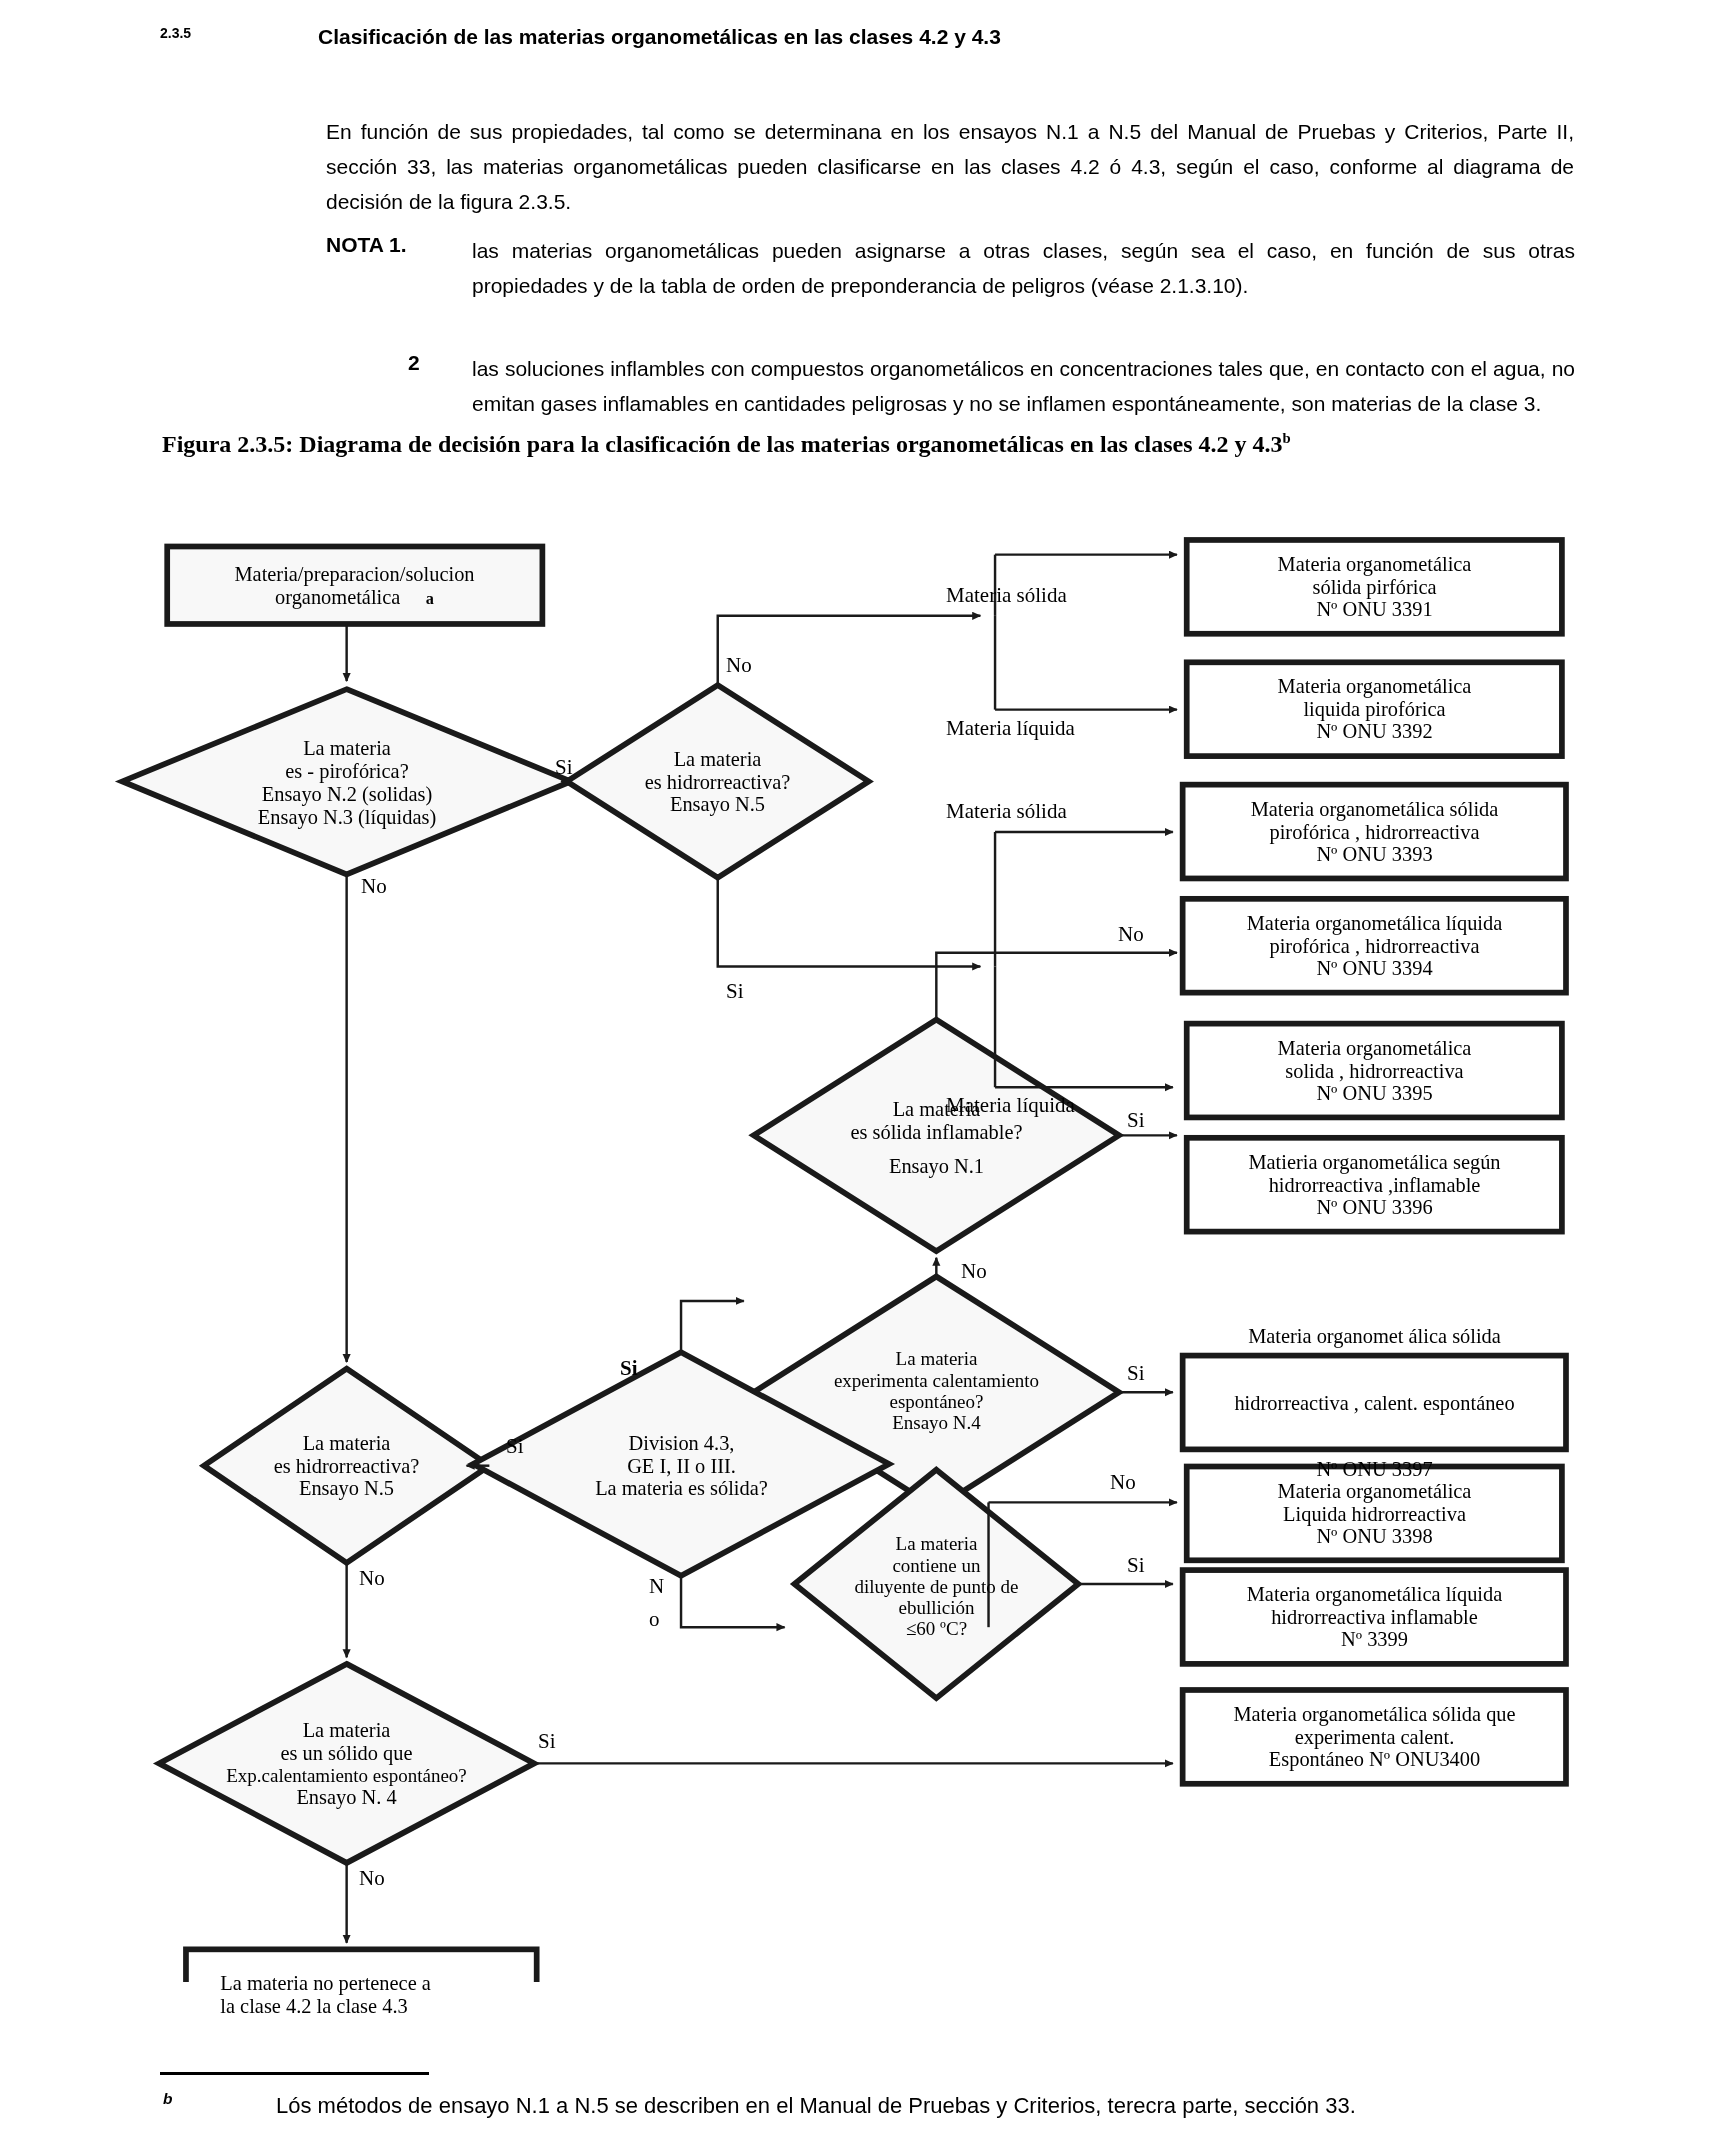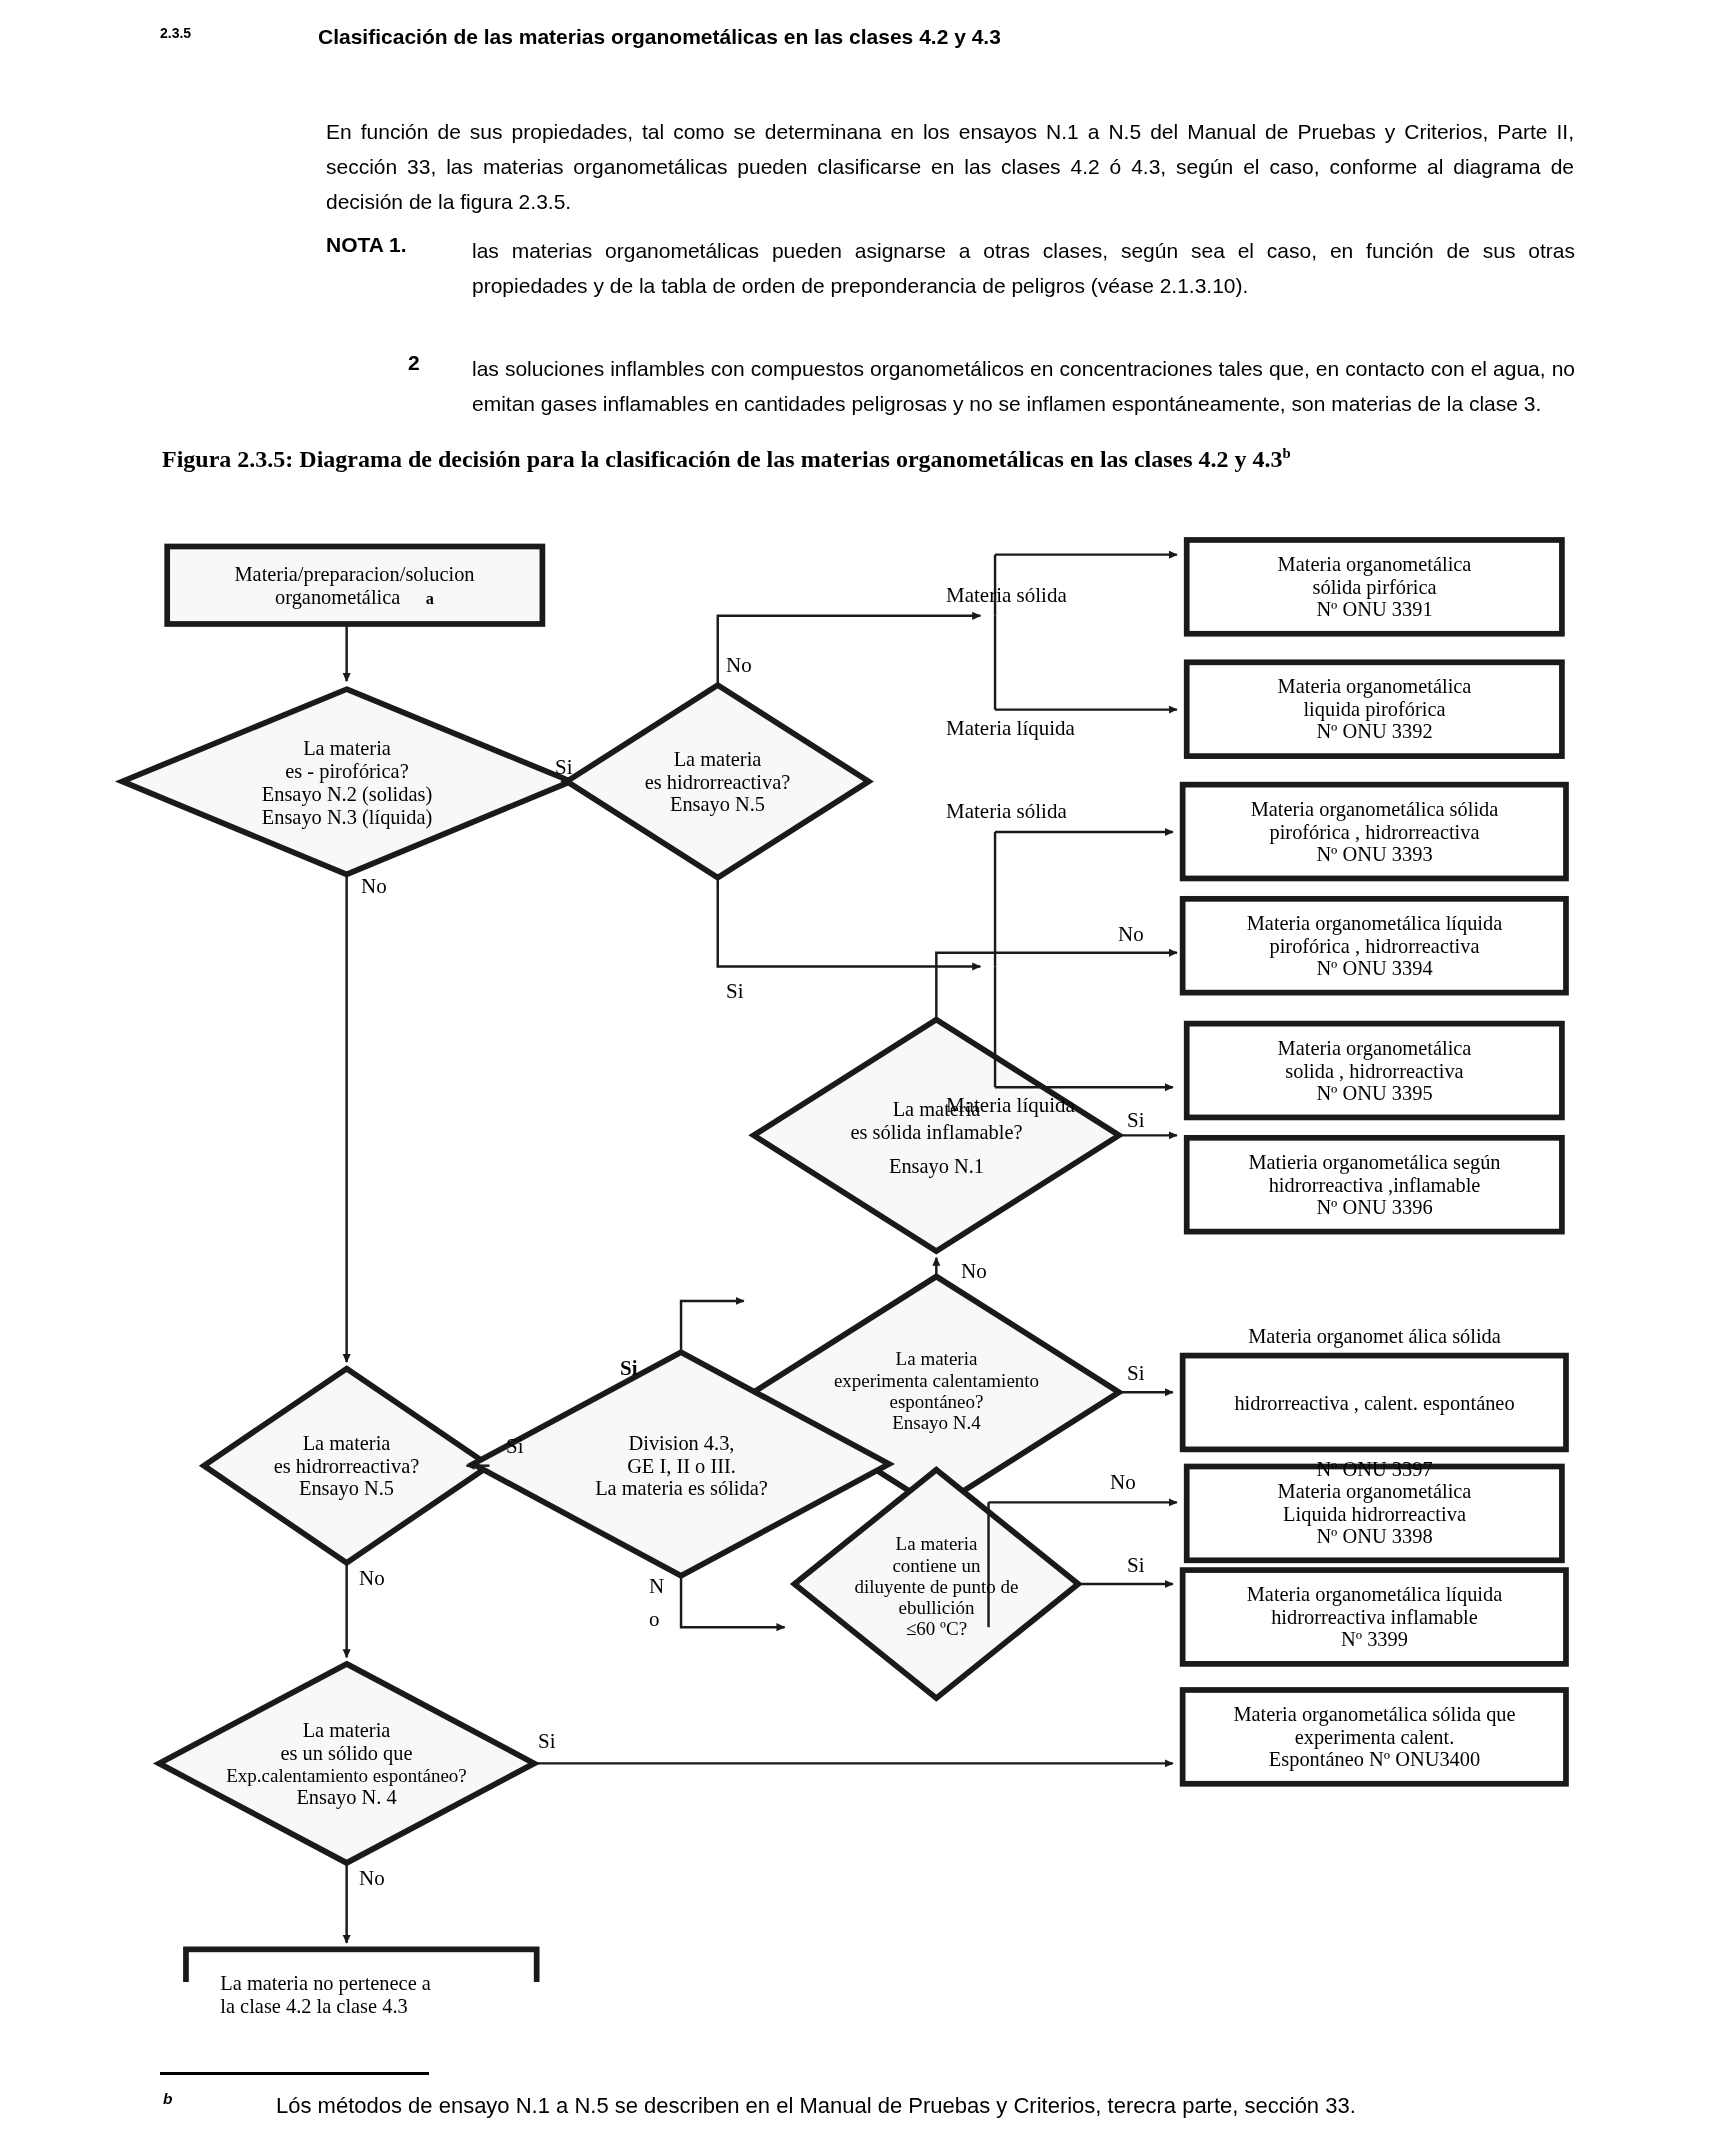--- a/index.html
+++ b/index.html
@@ -15,21 +15,21 @@
          text-align:justify;line-height:35px;}
 
   #nota1-label{position:absolute;left:326px;top:233px;font-size:21px;font-weight:bold;}
   #nota1-text{position:absolute;left:472px;top:233px;width:1103px;font-size:21px;
               text-align:justify;line-height:35px;}
 
   #nota2-label{position:absolute;left:408px;top:351px;font-size:21px;font-weight:bold;}
   #nota2-text{position:absolute;left:472px;top:351px;width:1103px;font-size:21px;
               text-align:justify;line-height:35px;}
 
-  #fig-caption{position:absolute;left:162px;top:445px;font-size:24px;font-weight:bold;
+  #fig-caption{position:absolute;left:162px;top:430px;font-size:24px;font-weight:bold;
                font-family:"Liberation Serif",serif;white-space:nowrap;}
   #fig-caption sup{font-size:14.7px;}
 
   
   #chart{position:absolute;left:0;top:522px;width:1584px;height:1460px;}
   #chart svg{position:absolute;left:0;top:0;}
 
   
   .node{position:absolute;display:flex;flex-direction:column;align-items:center;
         justify-content:center;text-align:center;line-height:1.12;
@@ -158,21 +158,21 @@
 
 <div class="node box-txt" style="left:167px;top:24.5px;width:375px;height:78px;">
   <span class="nline">Materia/preparacion/solucion</span>
   <span class="nline"><span>organometálica</span>&nbsp;&nbsp;&nbsp;&nbsp;&nbsp;<b style="font-size:16.3px;">a</b></span>
 </div>
 
 <div class="node dia-txt" style="left:135px;top:200px;width:424px;height:122px;">
   <span class="nline">La materia</span>
   <span class="nline">es -        pirofórica?</span>
   <span class="nline">Ensayo N.2   (solidas)</span>
-  <span class="nline">Ensayo N.3 (líquida)</span>
+  <span class="nline">Ensayo N.3 (líquidas)</span>
 </div>
 
 <div class="node dia-txt" style="left:579px;top:215px;width:277px;height:90px;">
   <span class="nline">La materia</span>
   <span class="nline">es   hidrorreactiva?</span>
   <span class="nline">Ensayo N.5</span>
 </div>
 
 <div class="node dia-txt" style="left:765px;top:563px;width:343px;height:106px;">
   <span class="nline">La materia</span>

